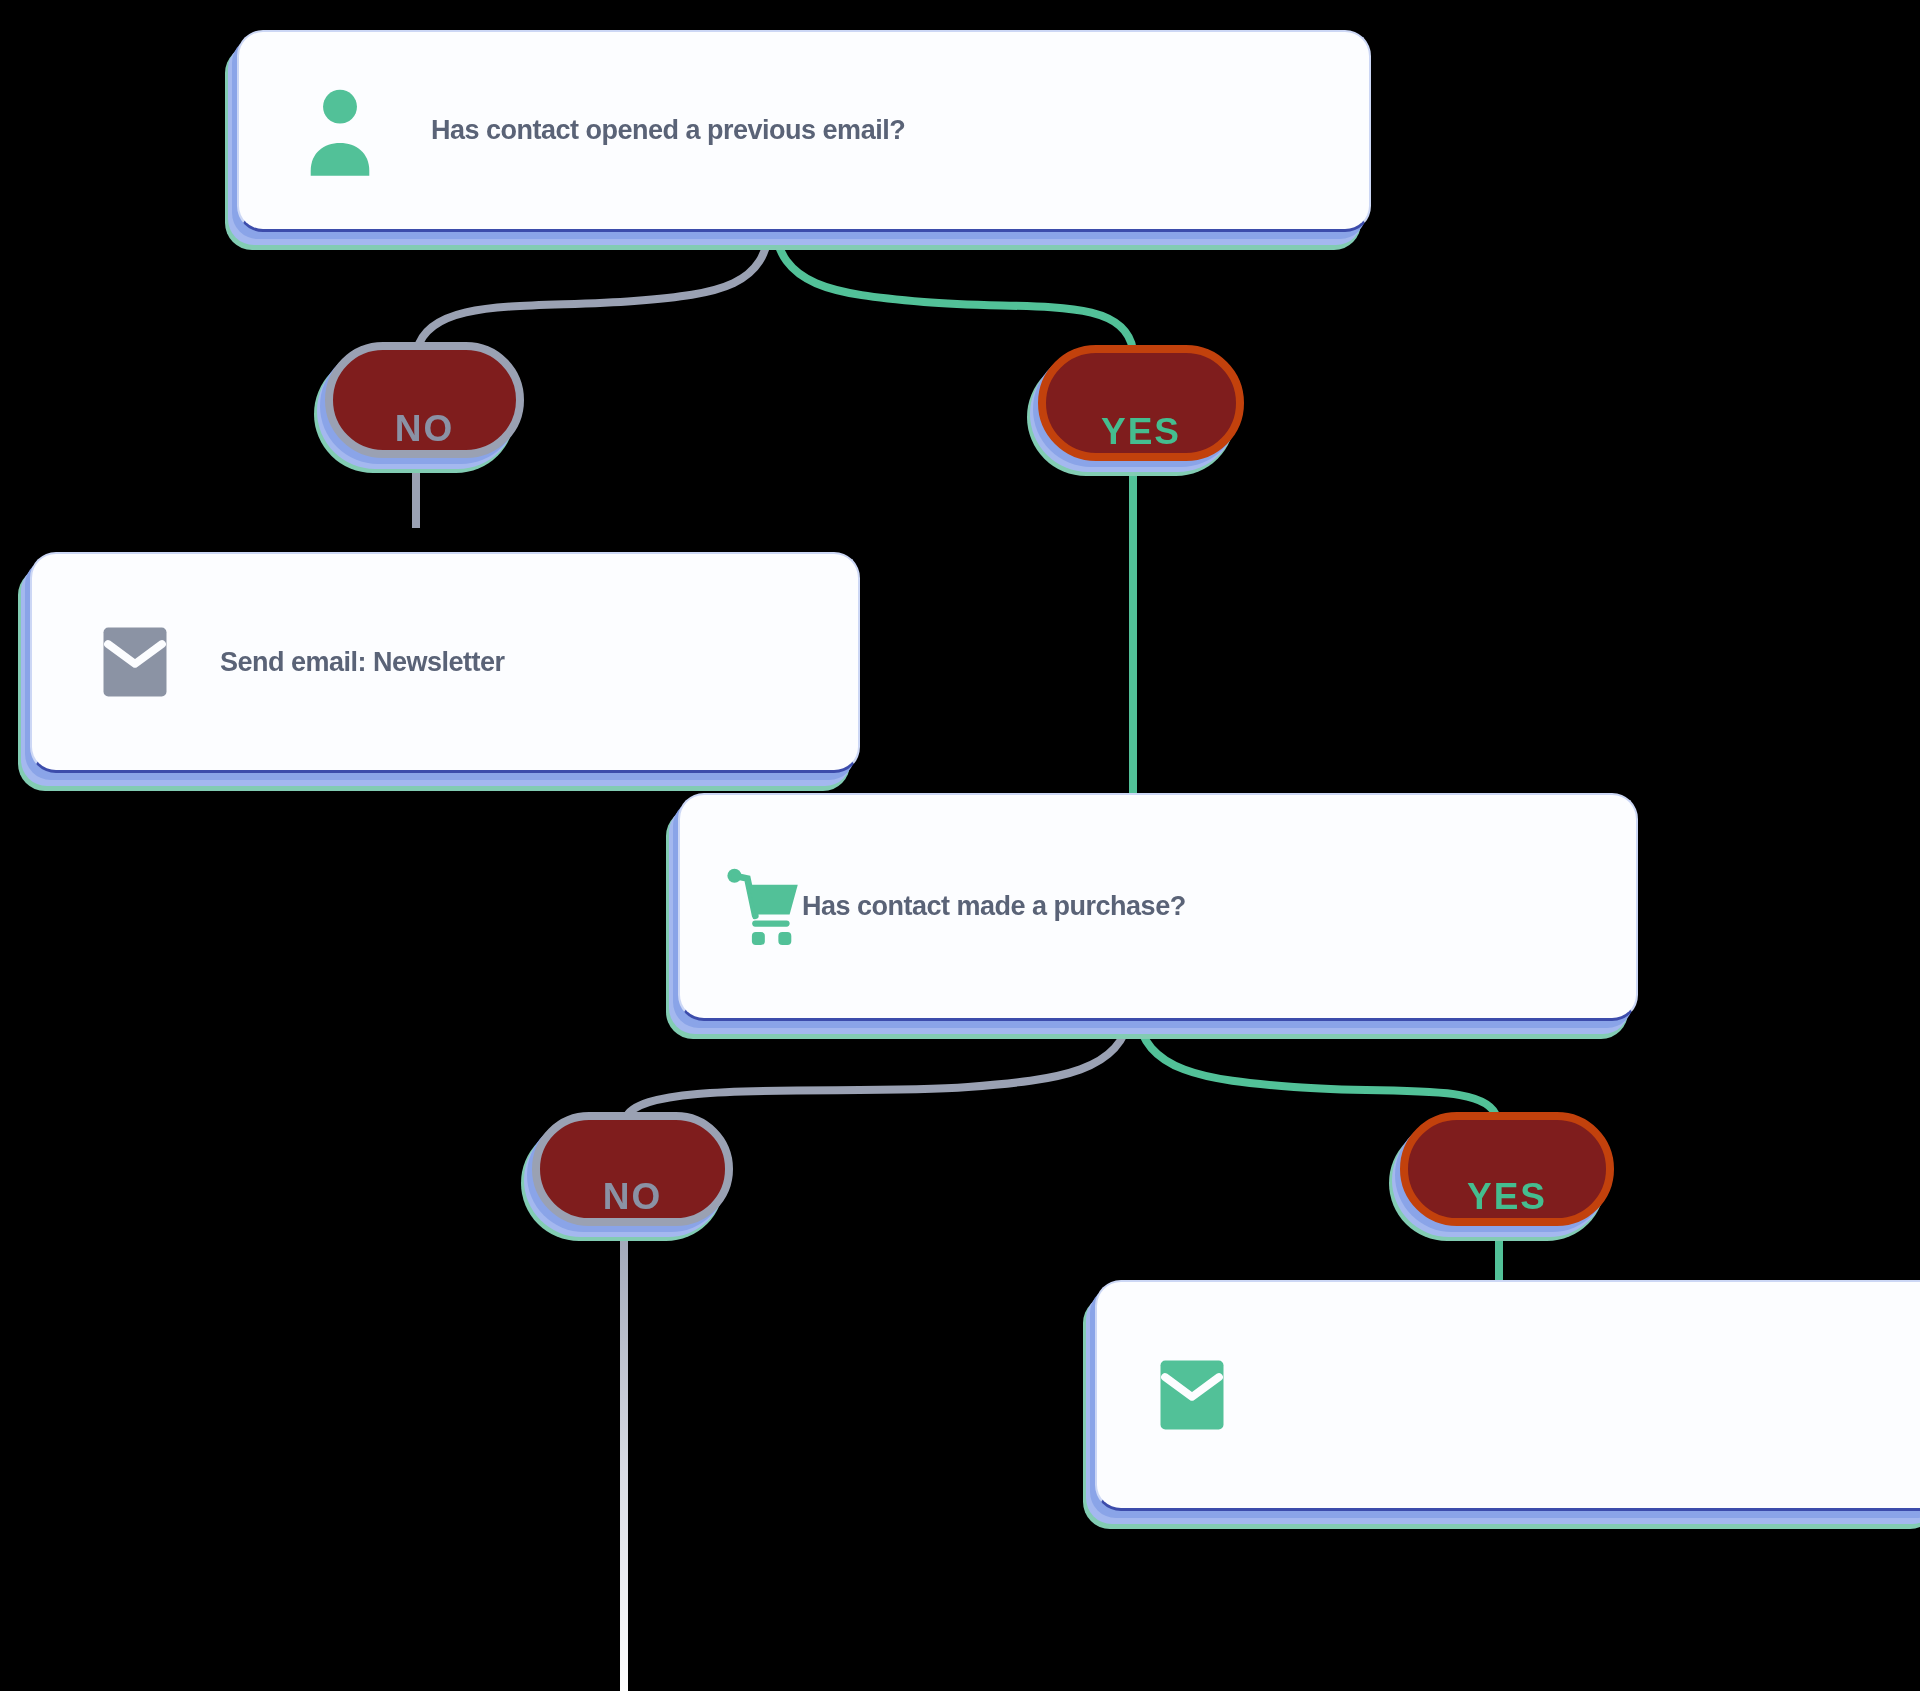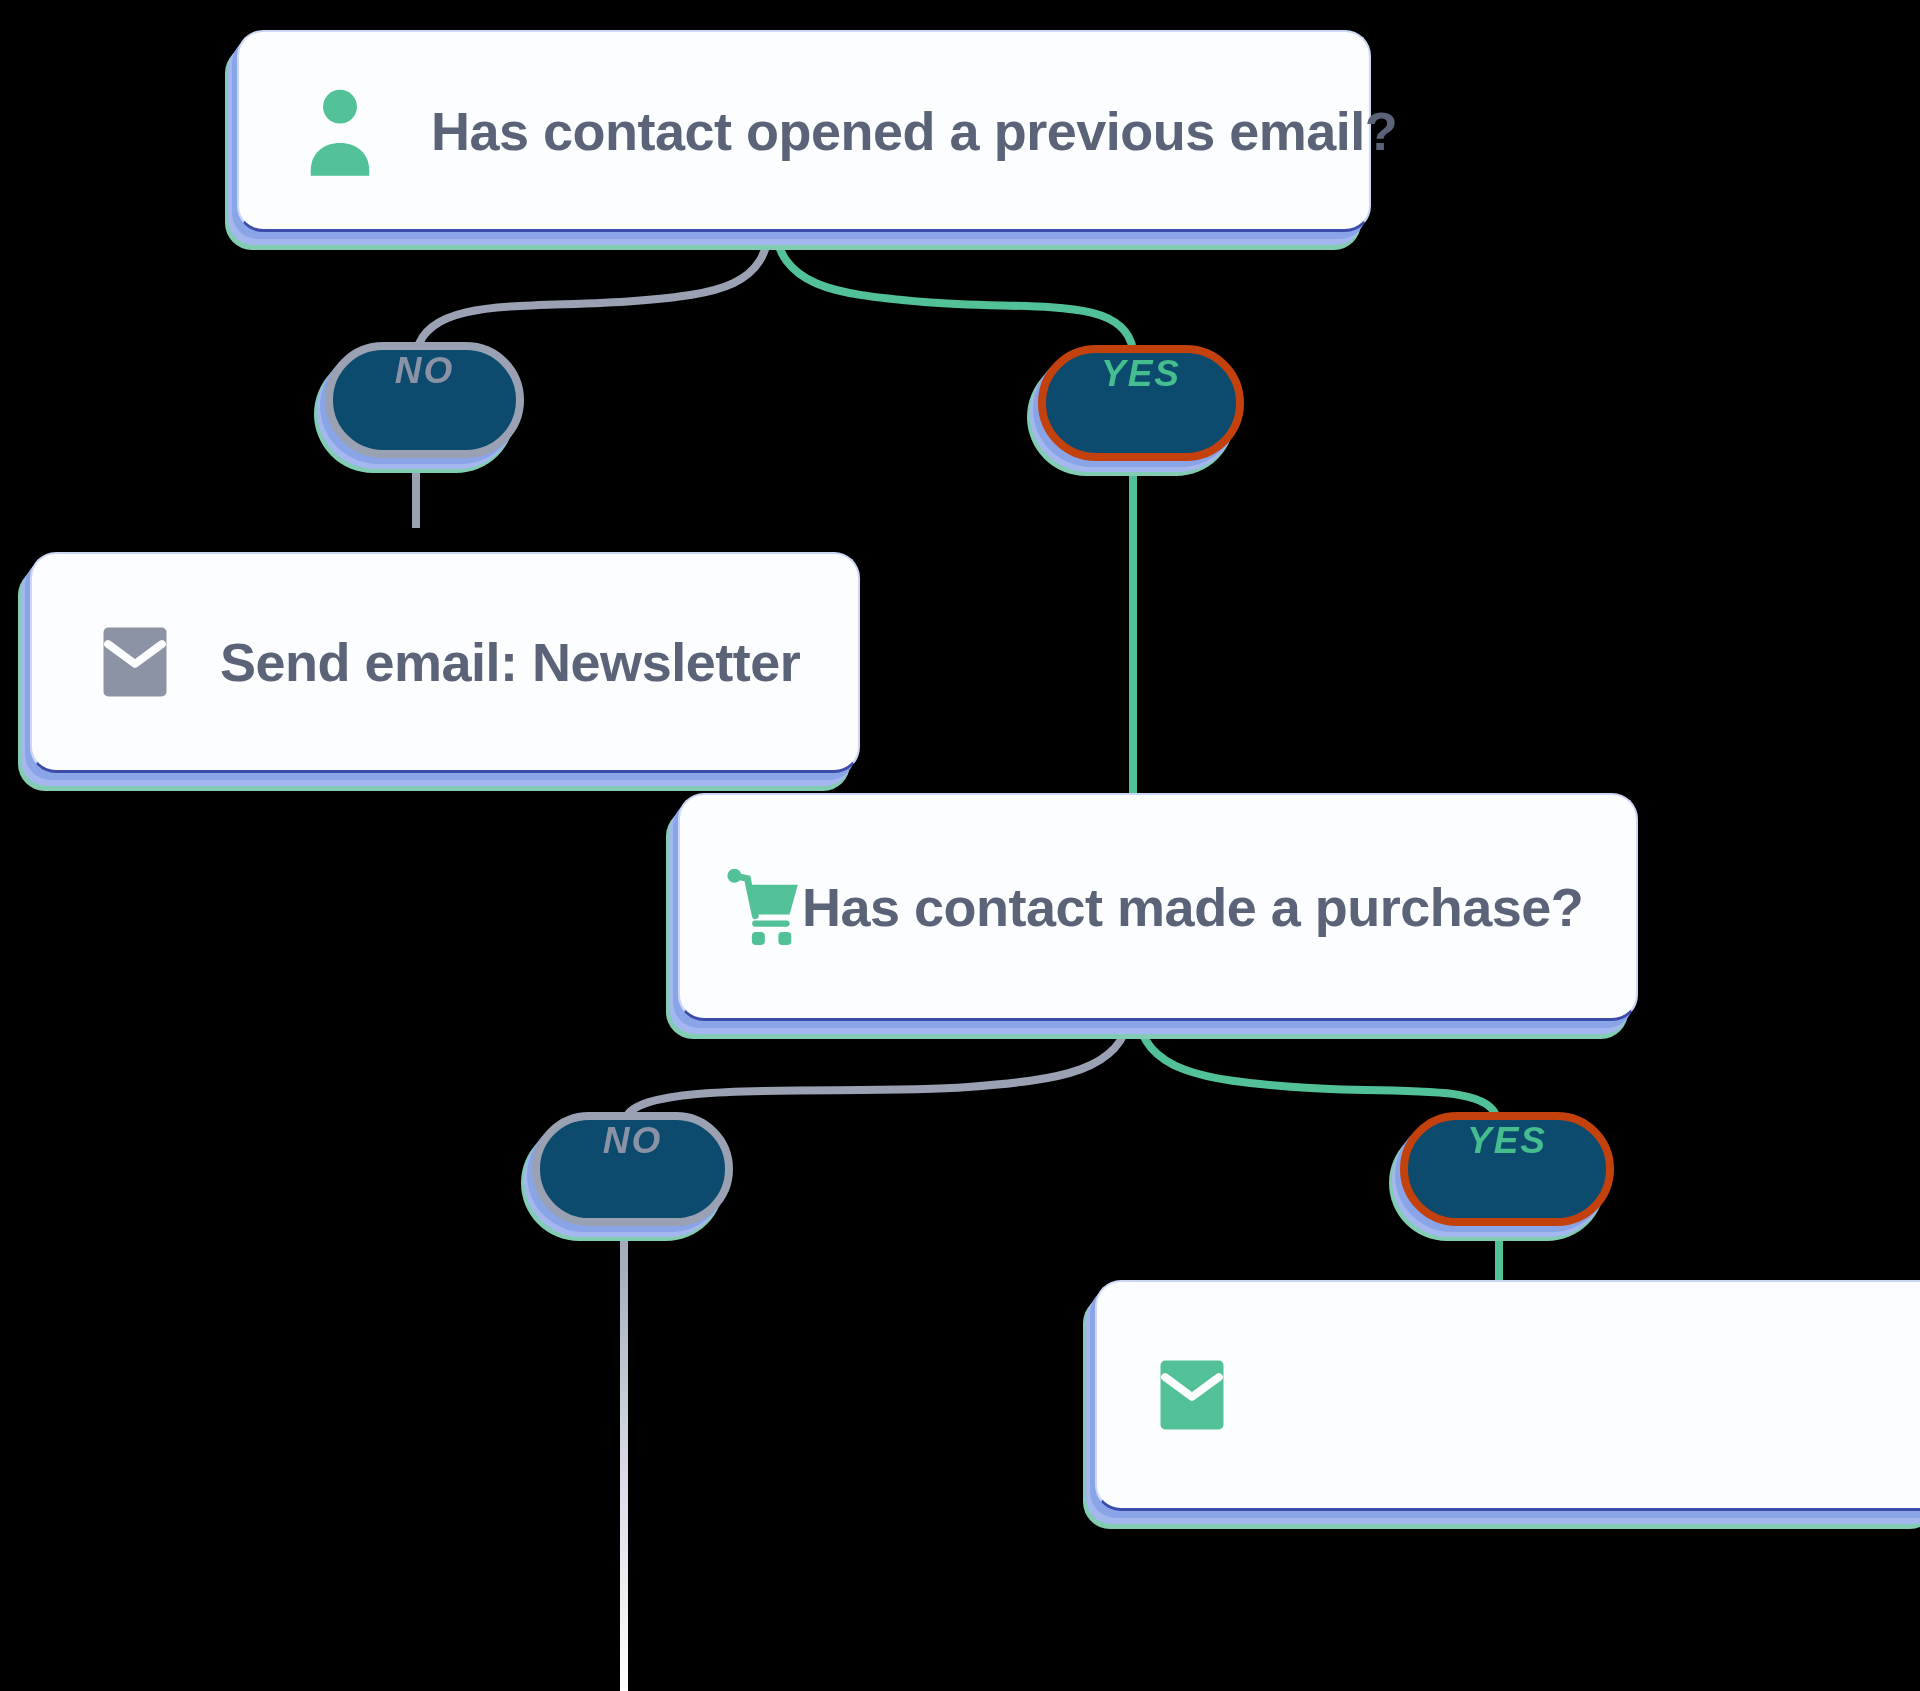--- a/index.html
+++ b/index.html
@@ -24,51 +24,50 @@
     border-bottom: 3px solid #3c4cab;
     border-radius: 26px;
     box-shadow:
       -5px 7px 0 0 #8aa4e8,
       -9px 13px 0 0 #a4b8ef,
       -11px 17px 0 1px #82ccb3;
   }
   .card .label {
     color: #5a6377;
     font-weight: bold;
-    font-size: 54px;
+    font-size: 27px;
     letter-spacing: -0.5px;
     white-space: nowrap;
   }
   .icon { display: flex; flex: 0 0 auto; }
   .icon svg { display: block; }
   .ic-green { color: #52c198; }
   .ic-gray  { color: #8b93a4; }
 
   .q1        { left: 237px;  top: 30px;   width: 1066px; height: 197px; padding-left: 64px;  gap: 54px; }
   .newsletter{ left: 30px;   top: 552px;  width: 756px;  height: 216px; padding-left: 70px;  gap: 52px; }
   .q2        { left: 678px;  top: 793px;  width: 910px;  height: 223px; padding-left: 46px;  }
   .special   { left: 1095px; top: 1280px; width: 786px;  height: 226px; padding-left: 62px;  gap: 48px; }
 
   
   .pill {
     position: absolute;
     z-index: 2;
     display: flex;
-    align-items: flex-start;
+    align-items: flex-end;
     justify-content: center;
-    background: #0c4a6e;
+    background: #7f1d1d;
     border-radius: 70px;
     font-weight: bold;
     font-size: 37px;
     letter-spacing: 2px;
     box-shadow:
       -5px 6px 0 0 #8aa4e8,
       -8px 11px 0 0 #a4b8ef,
       -10px 14px 0 1px #82ccb3;
-    font-style: italic;
   }
   .pill.no  { border: 8px solid #9aa1b3; color: #8a92a5; }
   .pill.yes { border: 8px solid #c2410c; color: #45bd8f; }
 
   .no1  { left: 325px;  top: 342px;  width: 183px; height: 100px; }
   .yes1 { left: 1038px; top: 345px;  width: 190px; height: 100px; }
   .no2  { left: 532px;  top: 1112px; width: 185px; height: 98px; }
   .yes2 { left: 1400px; top: 1112px; width: 198px; height: 98px; }
 </style>
 </head>

